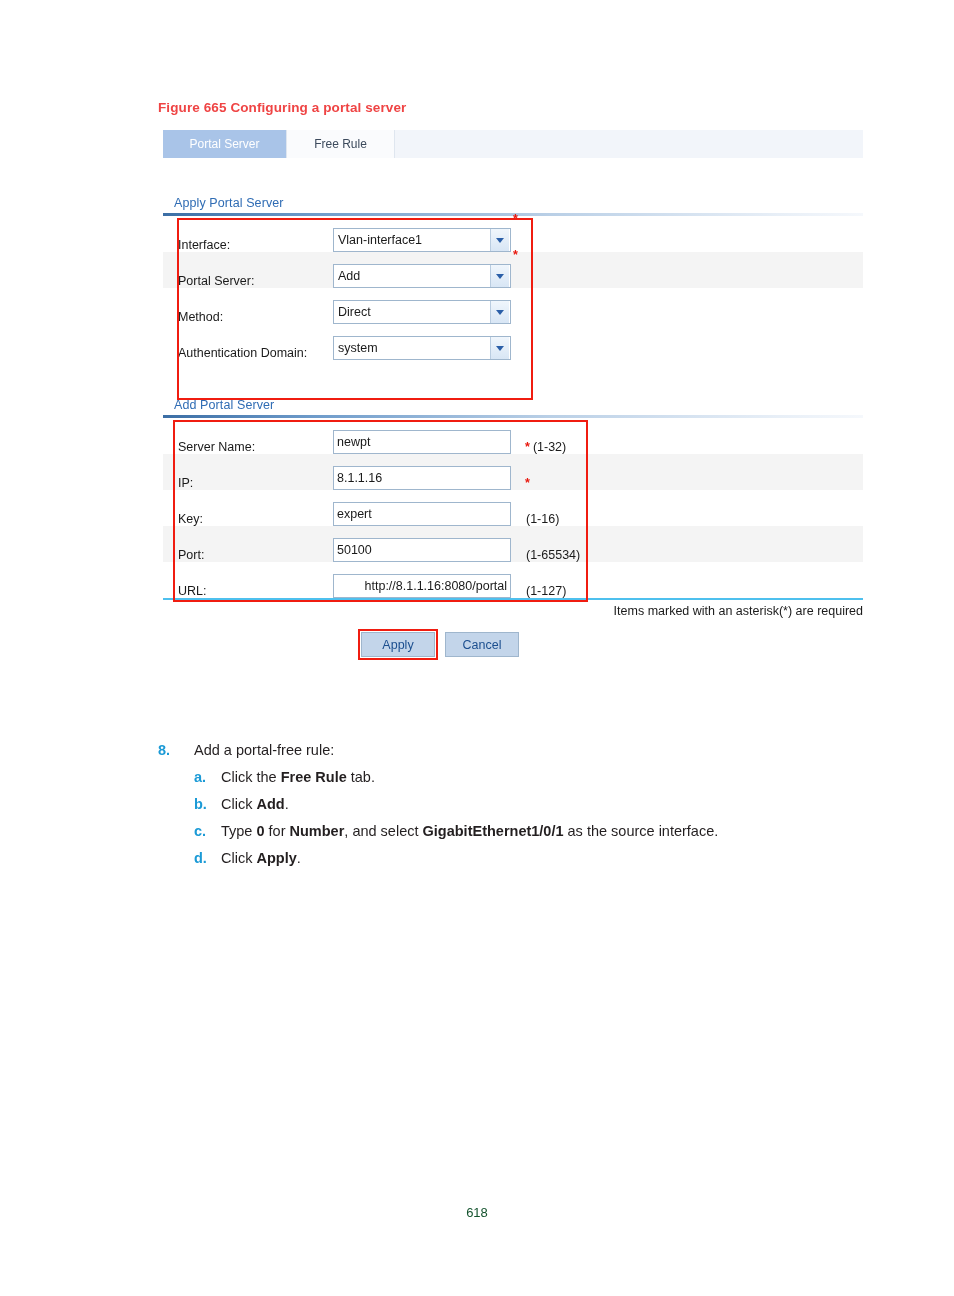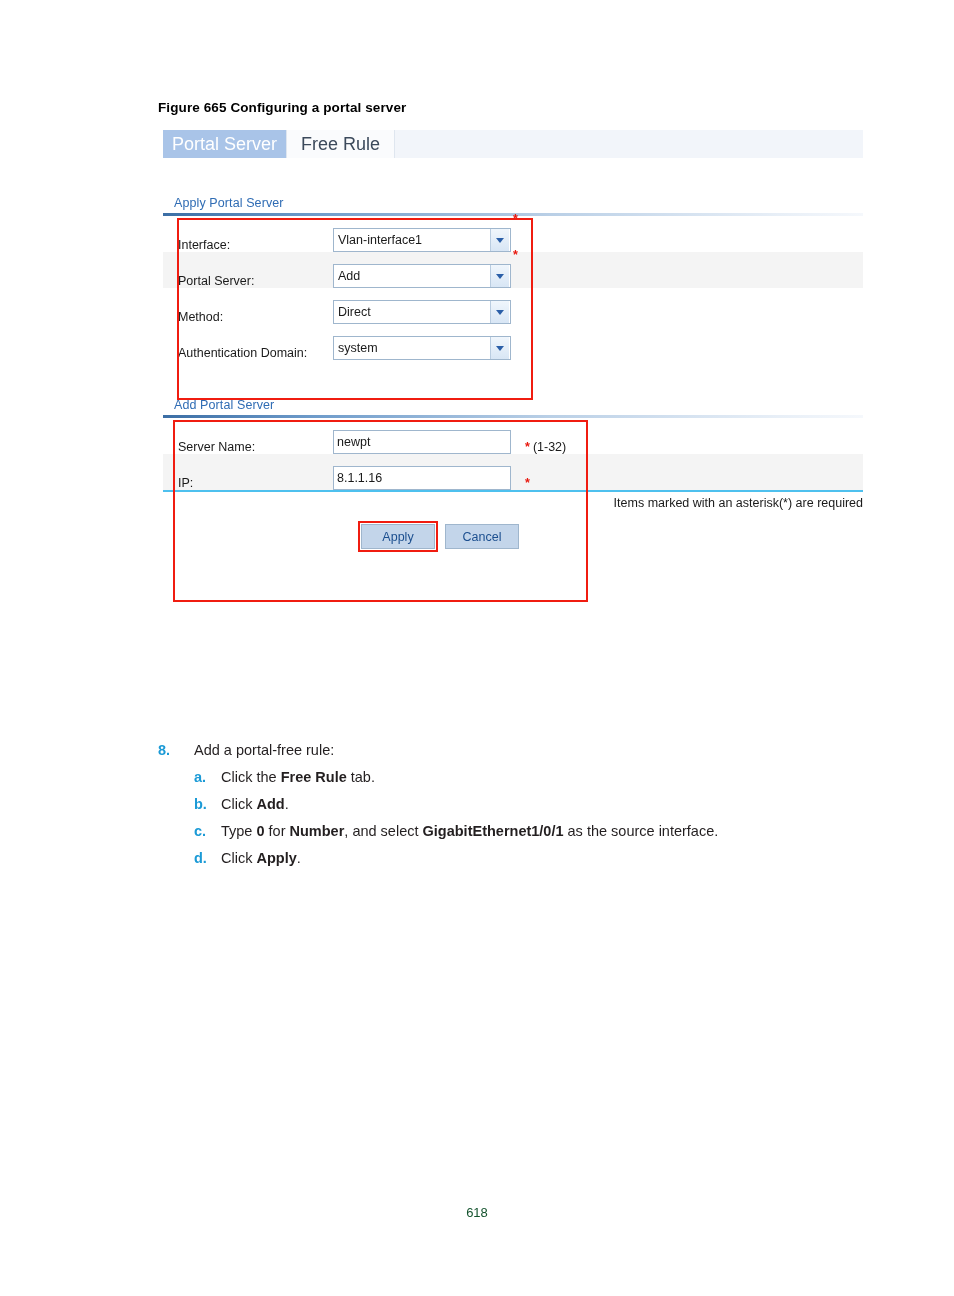--- a/index.html
+++ b/index.html
@@ -10,34 +10,34 @@
     font-family: "Liberation Sans", sans-serif;
     -webkit-font-smoothing: antialiased;
   }
 
   .page { position: relative; width: 954px; height: 1296px; overflow: hidden; }
 
   
   .fig-caption {
     position: absolute; left: 158px; top: 100px;
     font-size: 13.5px; font-weight: bold;
-    color: #000000; letter-spacing: .1px;
+    color: #ef4444; letter-spacing: .1px;
   }
 
   
   .shot { position: absolute; left: 163px; top: 130px; width: 700px; }
 
   
   .tabbar {
     display: flex; height: 28px; width: 700px;
     background: #f2f5fa; border-bottom: 1px solid #dfe6ef;
   }
   .tab {
     display: flex; align-items: center; justify-content: center;
-    font-size: 18px; color: #3c4a5c; height: 28px;
+    font-size: 12px; color: #3c4a5c; height: 28px;
     border-right: 1px solid #dfe6ef; background: #fafbfd;
   }
   .tab.active { background: #a9c4e8; color: #ffffff; }
   .tab-portal { width: 124px; }
   .tab-free { width: 108px; }
   .tab-filler { flex: 1; background: #f2f5fa; border-right: none; }
   .sect-title {
     font-size: 12.5px; color: #2f6cb4; padding-left: 11px;
     margin-bottom: 3px; letter-spacing: .1px;
   }
@@ -238,22 +238,43 @@
 
         <div class="row alt">
           <div class="label">IP:</div>
           <div class="field">
             <div class="tinput" placeholder="">8.1.1.16</div>
           </div>
           <span class="req">*</span>
           <span class="suffix"></span>
         </div>
 
-
-
+        <div class="row">
+          <div class="label">Key:</div>
+          <div class="field">
+            <div class="tinput" placeholder="">expert</div>
+          </div>
+          <span class="suffix">(1-16)</span>
+        </div>
+
+        <div class="row alt">
+          <div class="label">Port:</div>
+          <div class="field">
+            <div class="tinput" placeholder="">50100</div>
+          </div>
+          <span class="suffix">(1-65534)</span>
+        </div>
+
+        <div class="row">
+          <div class="label">URL:</div>
+          <div class="field">
+            <div class="tinput" style="justify-content:flex-end;" placeholder="">http://8.1.1.16:8080/portal</div>
+          </div>
+          <span class="suffix">(1-127)</span>
+        </div>
 
       </div>
 
       <div class="redbox" style="left:10px; top:22px; width:415px; height:182px;"></div>
     </div>
 
     <div class="blue-rule"></div>
     <div class="note">Items marked with an asterisk(*) are required</div>
 
     <div class="btnrow">

